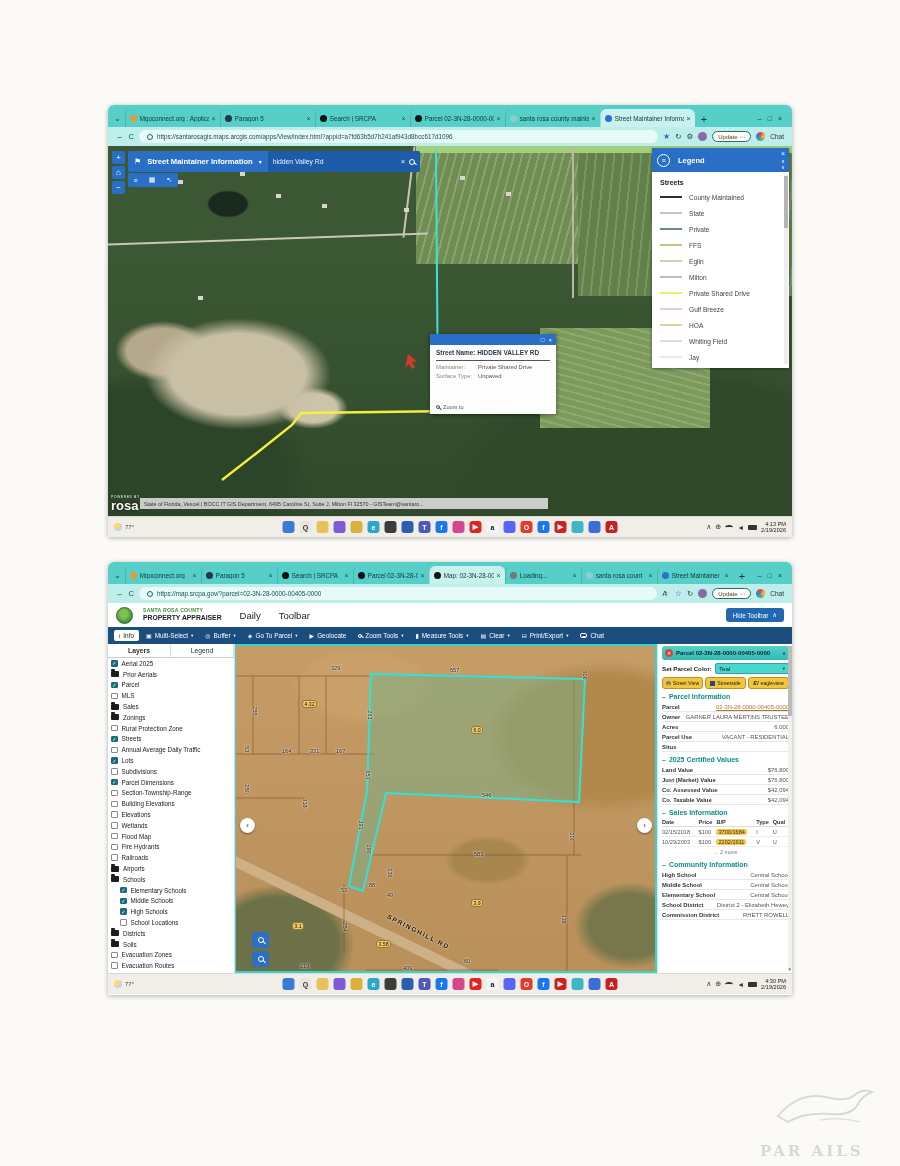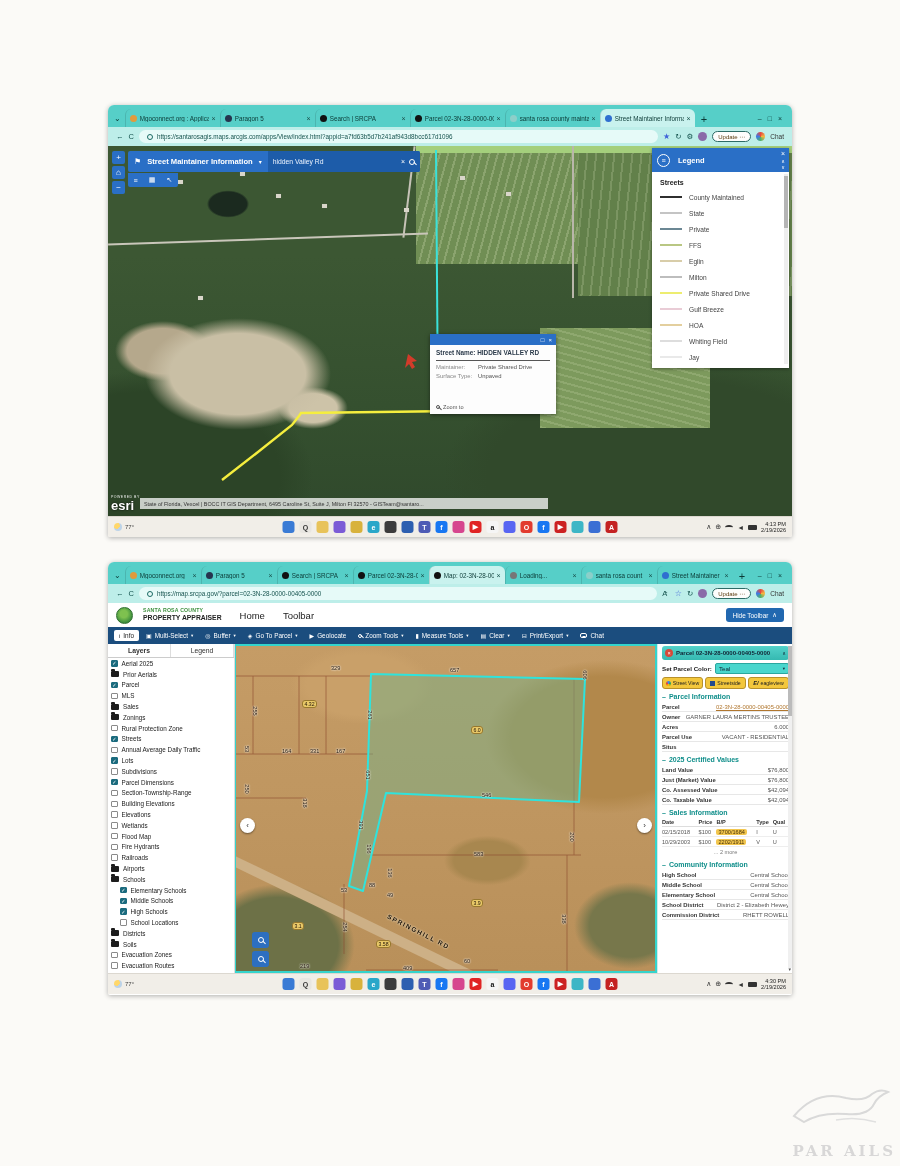--- a/index.html
+++ b/index.html
@@ -162,21 +162,21 @@
 .kv .v.lk{color:#b0762e;text-decoration:underline}
 .stbl{width:100%;border-collapse:collapse}
 .stbl th{font-size:5.6px;color:#333;text-align:left;padding:1px 0;border-bottom:1px solid #ddd}
 .stbl td{font-size:5.6px;color:#555;padding:1.5px 0;border-bottom:1px solid #eee}
 .chip{background:#f2c64e;border-radius:2px;padding:0 2px;color:#4a3408}
 .more{text-align:center;font-size:5.6px;color:#777;padding:2px 0}
 .rpsb{position:absolute;right:0;top:2px;width:4px;height:322px;background:#f0f0f0}
 .rpsb::after{content:"";position:absolute;top:0;width:4px;height:70px;background:#bbb}
 .rpdown{position:absolute;right:1px;bottom:1px;font-size:5px;color:#555}
 
-.wm{position:absolute;right:4px;bottom:6px;text-align:right;opacity:.85}
+.wm{position:absolute;right:20px;bottom:6px;text-align:left;opacity:.85}
 .wmtxt{font-size:15px;font-weight:bold;letter-spacing:3px;color:#d2d2d2;font-family:"DejaVu Serif",serif}
 svg.ovl{position:absolute;inset:0;pointer-events:none}
 </style>
 </head>
 <body>
 
 <section class="win" id="win1" style="top:105px;height:432px">
   <div class="tabbar">
     <span class="tsearch">⌄</span>
     <div class="tabs" id="w1tabs">
@@ -350,21 +350,21 @@
             <span class="pv">Unpaved</span>
           </div>
       </div>
       <div class="popft">
           <span class="mag"></span>
           <span>Zoom to</span>
         </div>
     </div>
     <div class="esri">
       <div class="esrip">POWERED BY</div>
-      <div class="esrit">esri</div>
+      <div class="esrit">rosa</div>
     </div>
     <div class="attr">State of Florida, Vexcel | BOCC IT GIS Department, 6495 Caroline St, Suite J, Milton Fl 32570 - GISTeam@santaro...</div>
   </div>
   <div class="tbar" id="task1">
       <div class="wtemp">
         <span class="wico"></span>
         <span>77°</span>
       </div>
       <div class="apps">
         <span class="app" style="background: rgb(58, 123, 213); color: rgb(255, 255, 255);"></span>
@@ -464,21 +464,21 @@
     <span class="update"><span>Update</span> ⋯</span>
     <span class="chatic"></span>
     <span class="chatlb">Chat</span>
   </div>
   <div class="shdr">
     <span class="slogo"></span>
     <div class="sorg">
       <div class="o1">SANTA ROSA COUNTY</div>
       <div class="o2">PROPERTY APPRAISER</div>
     </div>
-    <span class="snav">Home</span>
+    <span class="snav">Daily</span>
     <span class="snav">Toolbar</span>
     <span class="hidebtn"><span>Hide Toolbar</span>∧</span>
   </div>
   <div class="stool" id="toolbar2">
       <span class="titem on">
         <span class="gl">i</span>
         <span>Info</span>
       </span>
       <span class="titem">
         <span class="gl">▣</span>

